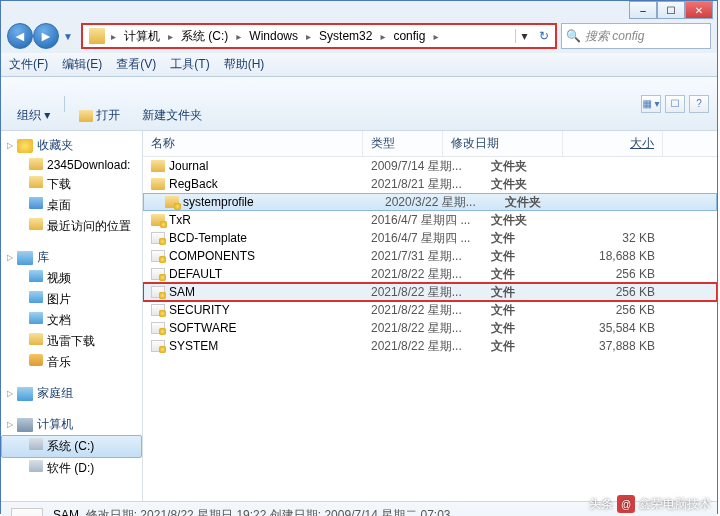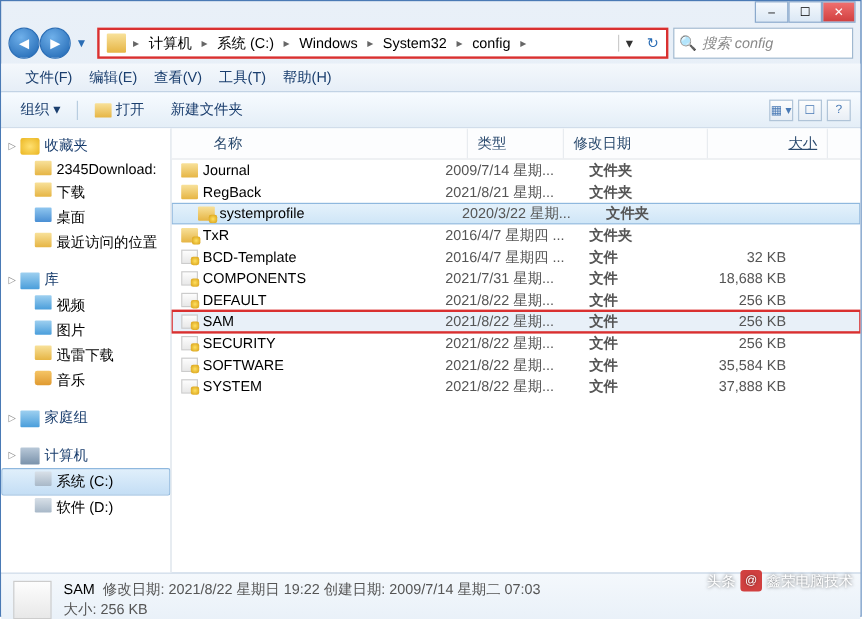--- a/index.html
+++ b/index.html
@@ -14,45 +14,45 @@
 .nav-chev { font-size: 10px; padding: 0 4px; color: #2a6db5; }
 .breadcrumb-wrap { flex: 1; border: 2px solid #d93030; background: #fff; height: 26px; display: flex; align-items: center; }
 .breadcrumb { display: flex; align-items: center; height: 22px; flex: 1; padding: 0 2px; }
 .bc-icon { width: 16px; height: 16px; background: linear-gradient(#f8e19a,#e6b544); border-radius: 1px; margin: 0 4px; }
 .bc-item { padding: 0 6px; color: #000; cursor: pointer; }
 .bc-sep { color: #666; font-size: 10px; padding: 0 2px; }
 .bc-dropdown { width: 18px; text-align: center; border-left: 1px solid #ccc; color: #333; }
 .refresh { width: 22px; text-align: center; color: #2a6db5; }
 .search-box { width: 150px; height: 26px; background: #fff; border: 1px solid #a0b8d0; display: flex; align-items: center; padding: 0 4px; color: #888; font-style: italic; }
 .search-box .mag { margin-right: 4px; color: #4a7ab5; font-style: normal; }
-.menu-bar { background: linear-gradient(#f4f8fc,#e6eef7); border-bottom: 1px solid #b8cde0; padding: 3px 20px; display: flex; gap: 14px; }
+.menu-bar { background: linear-gradient(#f4f8fc,#e6eef7); border-bottom: 1px solid #b8cde0; padding: 3px 8px; display: flex; gap: 14px; }
 .menu-item { color: #1a3e6e; cursor: pointer; }
 .toolbar { background: linear-gradient(#f7fbff,#e4eef7); border-bottom: 1px solid #cdd9e6; padding: 4px 8px; display: flex; align-items: center; gap: 6px; }
-.tool-btn { color: #1a3e6e; padding: 2px 8px; cursor: pointer; display: flex; align-items: center; gap: 3px; }
+.tool-btn { color: #1a3e6e; padding: 2px 8px; cursor: pointer; display: flex; align-items: center; gap: 3px; margin-top: 24px; }
 .tool-sep { width: 1px; height: 16px; background: #b8cde0; }
 .tool-right { margin-left: auto; display: flex; gap: 4px; }
 .tool-icon { width: 20px; height: 18px; border: 1px solid #b0c4d8; background: linear-gradient(#fdfdfd,#e8eef5); display: flex; align-items: center; justify-content: center; font-size: 10px; color: #4a7ab5; }
 .body { display: flex; height: 370px; background: #fff; }
 .sidebar { width: 142px; background: #fff; border-right: 1px solid #d8e0e8; overflow-y: auto; padding: 4px 0; }
 .sb-group { margin-bottom: 10px; }
 .sb-head { display: flex; align-items: center; gap: 4px; padding: 2px 6px; color: #1a3e6e; cursor: pointer; }
 .sb-head .tri { font-size: 8px; color: #888; }
 .sb-head .ic { width: 16px; height: 14px; display: inline-block; }
 .sb-item { padding: 2px 6px 2px 28px; display: flex; align-items: flex-start; gap: 4px; cursor: pointer; white-space: nowrap; overflow: hidden; text-overflow: ellipsis; }
 .sb-item .ic { width: 14px; height: 12px; display: inline-block; flex-shrink: 0; }
 .sb-item.sel { background: linear-gradient(#e0effb,#c4def5); border: 1px solid #8fb8de; border-radius: 2px; padding-left: 27px; }
 .ic-star { background: radial-gradient(#ffe070,#eab520); border-radius: 2px; }
 .ic-fold { background: linear-gradient(#f8e19a,#e6b544); border-radius: 1px; }
 .ic-desk { background: linear-gradient(#8fc6ef,#4a8fd4); border-radius: 1px; }
 .ic-lib { background: linear-gradient(#9ed0f0,#4a9edb); border-radius: 1px; }
 .ic-comp { background: linear-gradient(#b8c8d8,#7a92ab); border-radius: 1px; }
 .ic-drive { background: linear-gradient(#d8e0e8,#a8b8c8); border-radius: 1px; }
 .ic-music { background: linear-gradient(#f5c566,#e09a30); border-radius: 2px; }
 .main { flex: 1; overflow: auto; }
-.list-head { display: flex; border-bottom: 1px solid #e4e8ec; background: #fcfdfe; position: sticky; top: 0; justify-content: center; }
+.list-head { display: flex; border-bottom: 1px solid #e4e8ec; background: #fcfdfe; position: sticky; top: 0; }
 .col { padding: 4px 8px; border-right: 1px solid #e8ecf0; color: #2a4a6e; cursor: pointer; }
 .col.name { flex: 0 0 220px; }
 .col.date { flex: 0 0 120px; }
 .col.type { flex: 0 0 80px; }
 .col.size { flex: 0 0 100px; text-align: right; text-decoration: underline; }
 .row { display: flex; align-items: center; height: 18px; padding: 0; cursor: pointer; }
 .row.sel { background: linear-gradient(#e4f1fb,#cfe6f7); border: 1px solid #8fb8de; padding-left: 13px; }
 .row.hl { outline: 2px solid #d93030; outline-offset: -1px; background: #e8f0f8; }
 .cell { padding: 1px 8px; white-space: nowrap; overflow: hidden; text-overflow: ellipsis; }
 .cell.name { flex: 0 0 220px; display: flex; align-items: center; gap: 4px; }
@@ -62,21 +62,21 @@
 .f-ic { width: 14px; height: 12px; display: inline-block; flex-shrink: 0; }
 .f-ic.folder { background: linear-gradient(#f8e19a,#e6b544); border-radius: 1px; }
 .f-ic.lfolder { background: linear-gradient(#f8e19a,#e6b544); border-radius: 1px; position: relative; }
 .f-ic.lfolder::after { content: ""; position: absolute; right: -2px; bottom: -2px; width: 7px; height: 7px; background: radial-gradient(#ffe060,#d49a10); border-radius: 2px; }
 .f-ic.file { background: linear-gradient(#fdfdfd,#e8e8e8); border: 1px solid #ccc; position: relative; }
 .f-ic.file::after { content: ""; position: absolute; right: -2px; bottom: -2px; width: 7px; height: 7px; background: radial-gradient(#ffe060,#d49a10); border-radius: 2px; }
 .status { border-top: 1px solid #cdd9e6; background: linear-gradient(#f4f8fc,#e8f0f8); padding: 6px 10px; display: flex; align-items: center; gap: 10px; height: 44px; }
 .status .big-ic { width: 32px; height: 32px; background: linear-gradient(#fdfdfd,#e8e8e8); border: 1px solid #ccc; }
 .status .meta { color: #555; }
 .status .meta b { color: #000; font-weight: normal; }
-.watermark { position: absolute; right: 6px; bottom: 20px; color: #fff; font-size: 13px; text-shadow: 0 0 3px rgba(0,0,0,.6); display: flex; align-items: center; gap: 4px; }
+.watermark { position: absolute; right: 6px; bottom: 0; color: #fff; font-size: 13px; text-shadow: 0 0 3px rgba(0,0,0,.6); display: flex; align-items: center; gap: 4px; }
 .wm-logo { width: 18px; height: 18px; background: #d14040; border-radius: 3px; color: #fff; display: flex; align-items: center; justify-content: center; font-size: 10px; }
 </style>
 </head>
 <body>
 
 <div class="window">
 
   <div class="titlebar-controls">
     <div class="titlebar-btn">–</div>
     <div class="titlebar-btn">☐</div>
@@ -171,20 +171,24 @@
         </div>
         <div class="sb-item">
             <span class="ic ic-lib"></span>
             <span>视频</span>
           </div>
         <div class="sb-item">
             <span class="ic ic-lib"></span>
             <span>图片</span>
           </div>
         <div class="sb-item">
+            <span class="ic ic-lib"></span>
+            <span>文档</span>
+          </div>
+        <div class="sb-item">
             <span class="ic ic-fold"></span>
             <span>迅雷下载</span>
           </div>
         <div class="sb-item">
             <span class="ic ic-music"></span>
             <span>音乐</span>
           </div>
       </div>
       <div class="sb-group">
         <div class="sb-head">

